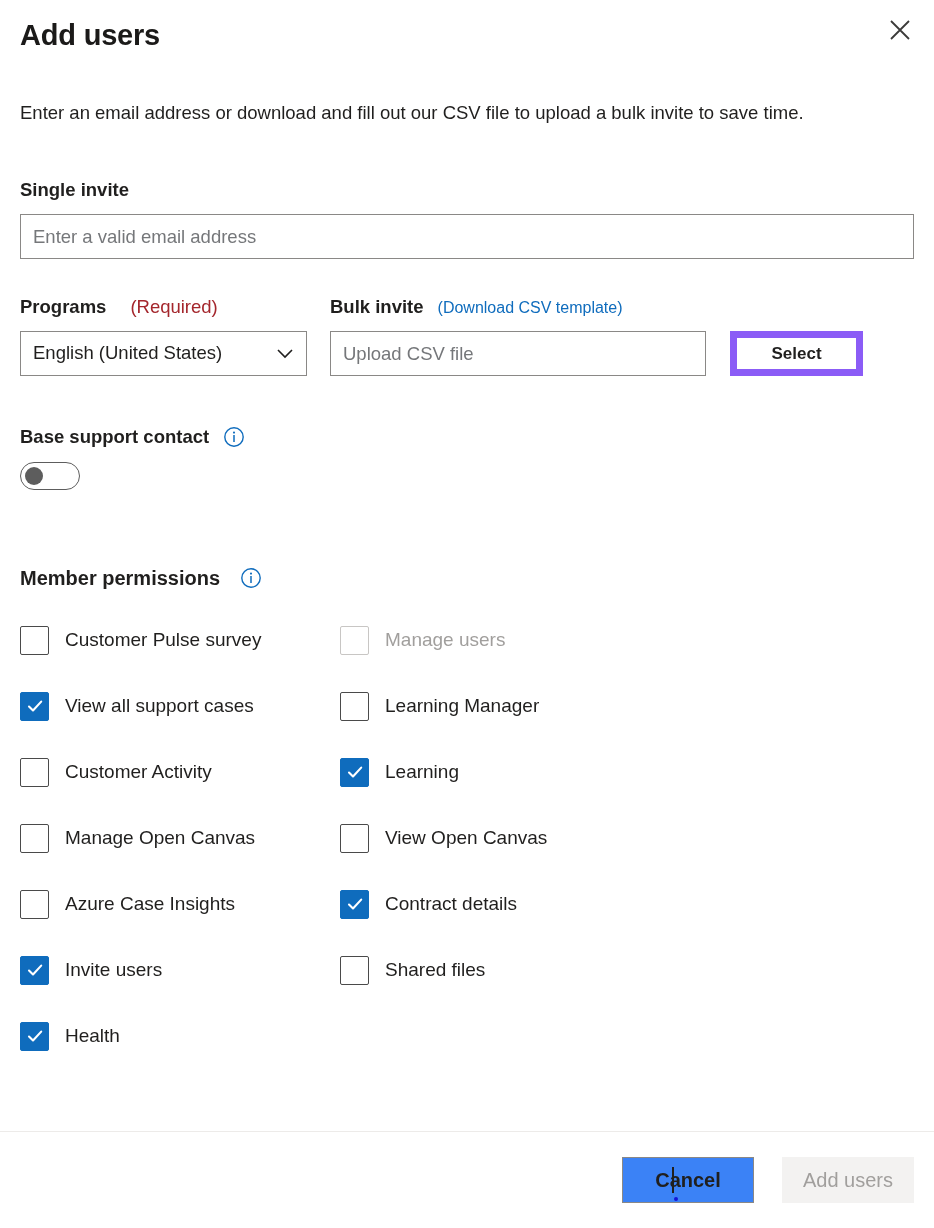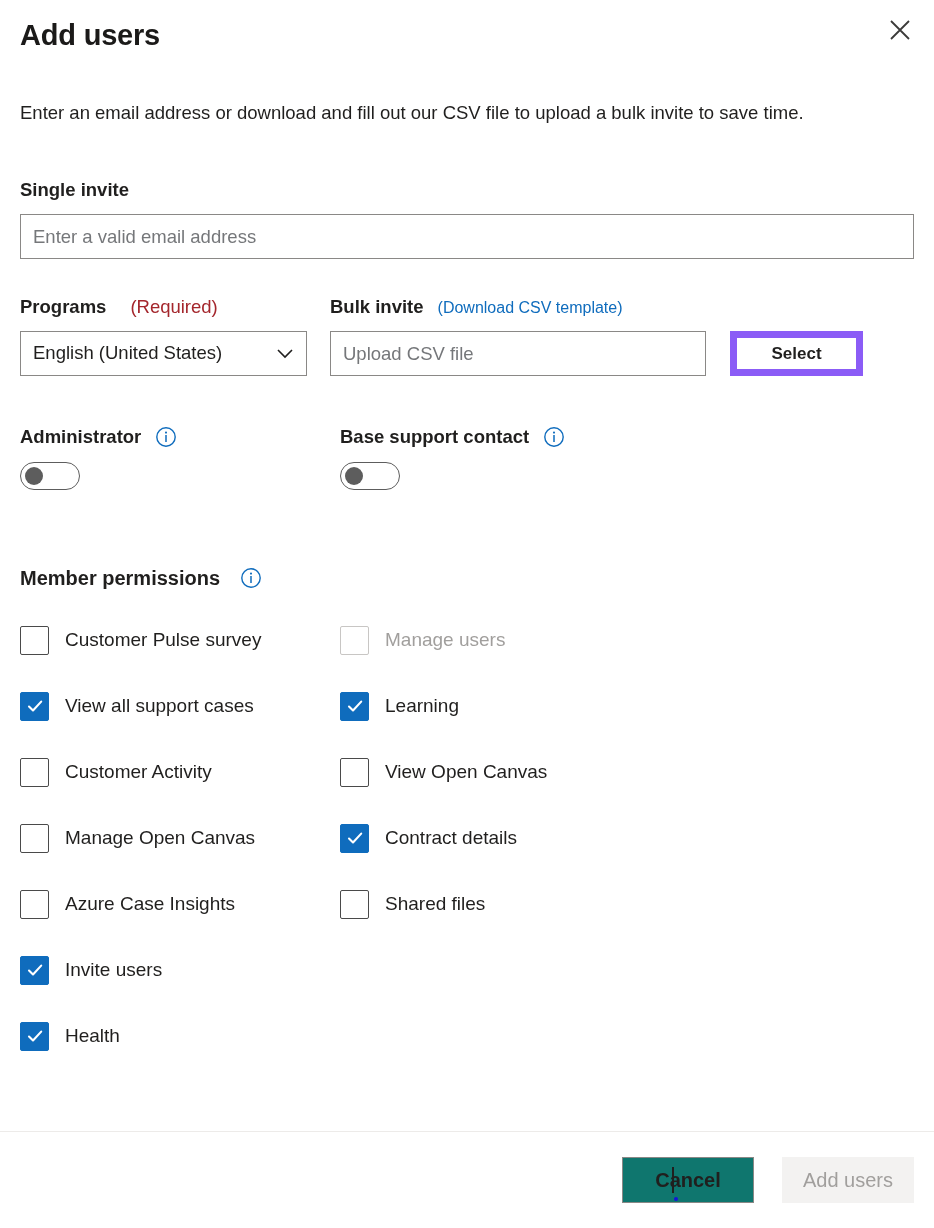--- a/index.html
+++ b/index.html
@@ -304,21 +304,21 @@
   .btn {
     font-family: "Liberation Sans", sans-serif;
     font-size: 20px;
     height: 46px;
     min-width: 132px;
     padding: 0 18px;
     cursor: pointer;
   }
   .btn-cancel {
     border: 1px solid #8a8886;
-    background: #0f766e;
+    background: #3b82f6;
     color: #201f1e;
     font-weight: 700;
     position: relative;
   }
   .btn-primary-disabled {
     border: 1px solid #f3f2f1;
     background: #f3f2f1;
     color: #a19f9d;
     font-weight: 400;
     margin-left: 28px;
@@ -391,35 +391,20 @@
         </div>
         <div class="bulk-controls">
           <input class="bulk-input" type="text" placeholder="Upload CSV file" style="">
           <button class="select-button">Select</button>
         </div>
       </div>
     </div>
 
     <div class="row-toggles">
 
-      <div class="toggle-group-left">
-        <div class="toggle-label-line">
-          <span class="toggle-label">Administrator</span>
-          <span class="info-icon">
-            <svg width="22" height="22" viewBox="0 0 22 22" aria-hidden="true">
-              <circle cx="11" cy="11" r="9.2" stroke="#0f6cbd" stroke-width="1.4" fill="#ffffff"></circle>
-              <circle cx="11" cy="6.6" r="1.05" fill="#0f6cbd"></circle>
-              <rect x="10.25" y="9" width="1.5" height="7" fill="#0f6cbd"></rect>
-            </svg>
-          </span>
-        </div>
-        <button class="toggle" aria-pressed="false">
-          <span class="knob"></span>
-        </button>
-      </div>
 
       <div class="toggle-group-right">
         <div class="toggle-label-line">
           <span class="toggle-label">Base support contact</span>
           <span class="info-icon">
             <svg width="22" height="22" viewBox="0 0 22 22" aria-hidden="true">
               <circle cx="11" cy="11" r="9.2" stroke="#0f6cbd" stroke-width="1.4" fill="#ffffff"></circle>
               <circle cx="11" cy="6.6" r="1.05" fill="#0f6cbd"></circle>
               <rect x="10.25" y="9" width="1.5" height="7" fill="#0f6cbd"></rect>
             </svg>
@@ -485,20 +470,24 @@
               </span>
               <span class="cb-label">Health</span>
             </div>
           </div>
         <div class="perm-col perm-col-right" id="perm-right">
             <div class="cb-row disabled">
               <span class="cb-box disabled"></span>
               <span class="cb-label disabled">Manage users</span>
             </div>
             <div class="cb-row">
+              <span class="cb-box"></span>
+              <span class="cb-label">Learning Manager</span>
+            </div>
+            <div class="cb-row">
               <span class="cb-box checked">
                 <svg width="20" height="20" viewBox="0 0 20 20" aria-hidden="true">
                   <path d="M4 10.5 L8 14.5 L16.2 5.6" stroke="#ffffff" stroke-width="2.1" fill="none" stroke-linecap="round" stroke-linejoin="round"></path>
                 </svg>
               </span>
               <span class="cb-label">Learning</span>
             </div>
             <div class="cb-row">
               <span class="cb-box"></span>
               <span class="cb-label">View Open Canvas</span>

